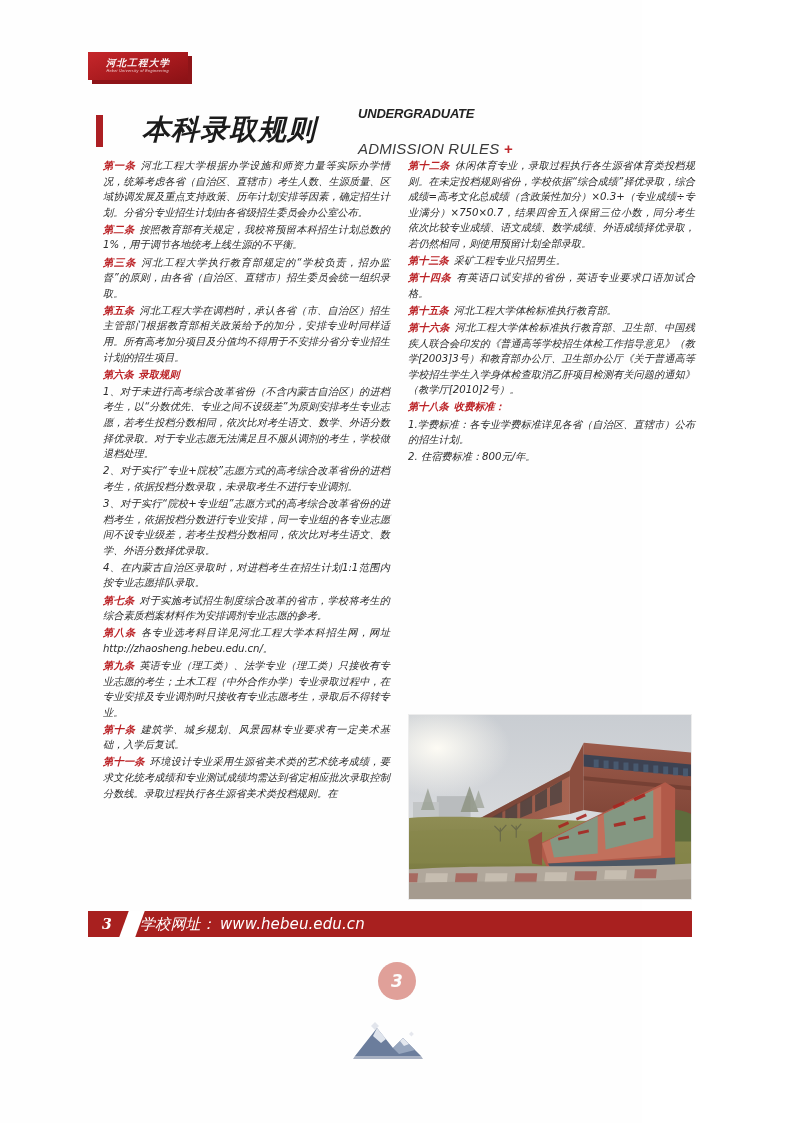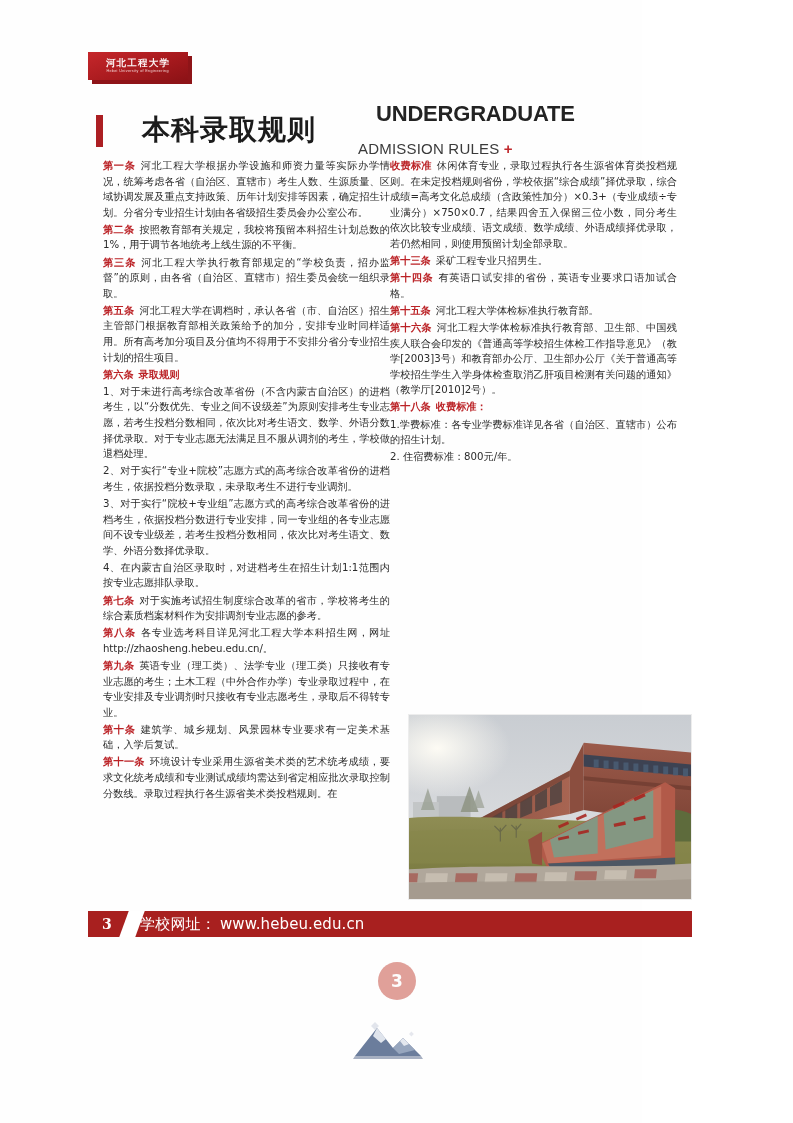--- a/index.html
+++ b/index.html
@@ -6,20 +6,21 @@
   body{
     width:793px;height:1123px;
     background:#ffffff;
     font-family:"Liberation Sans","DejaVu Sans",sans-serif;
     overflow:hidden;
     position:relative;
   }
   .page{
     position:absolute;left:0;top:0;width:642px;height:1123px;
     background:#fefefe;
+    font-style:italic;
   }
 
   
   .logo-wrap{position:absolute;left:88px;top:52px;width:106px;height:34px;}
   .logo-shadow{
     position:absolute;left:4px;top:4px;width:100px;height:28px;
     background:#8e1418;
   }
   .logo-plate{
     position:absolute;left:0;top:0;width:100px;height:28px;
@@ -40,33 +41,33 @@
   
   .title-row{position:absolute;left:96px;top:103px;display:flex;align-items:center;gap:32px;}
   .title-bar{width:7px;height:32px;background:#ac1f23;margin-right:7px;margin-top:2px;}
   .title-cn{
     font-size:28px;font-weight:700;color:#1b1b1b;line-height:32px;
     letter-spacing:1px;white-space:nowrap;
     font-family:"DejaVu Sans","Liberation Sans",sans-serif;
   }
   .title-en{margin-left:10px;margin-top:1px;}
   .title-en-1{
-    font-size:22px;font-weight:700;color:#232323;line-height:19px;
-    letter-spacing:-.2px;white-space:nowrap;margin-left:18px;
+    font-size:13px;font-weight:700;color:#232323;line-height:19px;
+    letter-spacing:-.2px;white-space:nowrap;
   }
   .title-en-2{
     font-size:15px;font-weight:400;color:#3a3a3a;line-height:15px;
     letter-spacing:.2px;white-space:nowrap;margin-top:18px;
   }
   .title-plus{color:#c0282c;font-weight:700;}
 
   
   .cols{
     position:absolute;left:103px;top:158px;width:592px;
-    display:flex;
+    display:flex;gap:18px;
   }
   .col{width:287px;}
   p.para{
     margin:0 0 1.5px 0;
     font-size:10.2px;line-height:15.6px;
     color:#2b2b2b;text-align:justify;
     font-family:"DejaVu Sans","Liberation Sans",sans-serif;
     text-justify:inter-ideograph;
   }
   .art{color:#bb2226;font-weight:700;margin-right:5px;}
@@ -155,21 +156,21 @@
       <p class="para"><span>3、对于实行“院校+专业组”志愿方式的高考综合改革省份的进档考生，依据投档分数进行专业安排，同一专业组的各专业志愿间不设专业级差，若考生投档分数相同，依次比对考生语文、数学、外语分数择优录取。</span></p>
       <p class="para"><span>4、在内蒙古自治区录取时，对进档考生在招生计划1:1范围内按专业志愿排队录取。</span></p>
       <p class="para"><span class="art">第七条</span><span>对于实施考试招生制度综合改革的省市，学校将考生的综合素质档案材料作为安排调剂专业志愿的参考。</span></p>
       <p class="para"><span class="art">第八条</span><span class="url">各专业选考科目详见河北工程大学本科招生网，网址http://zhaosheng.hebeu.edu.cn/。</span></p>
       <p class="para"><span class="art">第九条</span><span>英语专业（理工类）、法学专业（理工类）只接收有专业志愿的考生；土木工程（中外合作办学）专业录取过程中，在专业安排及专业调剂时只接收有专业志愿考生，录取后不得转专业。</span></p>
       <p class="para"><span class="art">第十条</span><span>建筑学、城乡规划、风景园林专业要求有一定美术基础，入学后复试。</span></p>
       <p class="para"><span class="art">第十一条</span><span>环境设计专业采用生源省美术类的艺术统考成绩，要求文化统考成绩和专业测试成绩均需达到省定相应批次录取控制分数线。录取过程执行各生源省美术类投档规则。在</span></p>
     </div>
 
     <div class="col">
-      <p class="para"><span class="art">收费标准</span><span>休闲体育专业，录取过程执行各生源省体育类投档规则。在未定投档规则省份，学校依据“综合成绩”择优录取，综合成绩=高考文化总成绩（含政策性加分）×0.3+（专业成绩÷专业满分）×750×0.7，结果四舍五入保留三位小数，同分考生依次比较专业成绩、语文成绩、数学成绩、外语成绩择优录取，若仍然相同，则使用预留计划全部录取。</span></p>
+      <p class="para"><span class="art">第十二条</span><span>休闲体育专业，录取过程执行各生源省体育类投档规则。在未定投档规则省份，学校依据“综合成绩”择优录取，综合成绩=高考文化总成绩（含政策性加分）×0.3+（专业成绩÷专业满分）×750×0.7，结果四舍五入保留三位小数，同分考生依次比较专业成绩、语文成绩、数学成绩、外语成绩择优录取，若仍然相同，则使用预留计划全部录取。</span></p>
       <p class="para"><span class="art">第十三条</span><span>采矿工程专业只招男生。</span></p>
       <p class="para"><span class="art">第十四条</span><span>有英语口试安排的省份，英语专业要求口语加试合格。</span></p>
       <p class="para"><span class="art">第十五条</span><span>河北工程大学体检标准执行教育部。</span></p>
       <p class="para"><span class="art">第十六条</span><span>河北工程大学体检标准执行教育部、卫生部、中国残疾人联合会印发的《普通高等学校招生体检工作指导意见》（教学[2003]3号）和教育部办公厅、卫生部办公厅《关于普通高等学校招生学生入学身体检查取消乙肝项目检测有关问题的通知》（教学厅[2010]2号）。</span></p>
       <p class="para"><span class="art">第十八条</span><span class="art-sub">收费标准：</span></p>
       <p class="para"><span>1.学费标准：各专业学费标准详见各省（自治区、直辖市）公布的招生计划。</span></p>
       <p class="para"><span>2. 住宿费标准：800元/年。</span></p>
     </div>
   </div>
 

